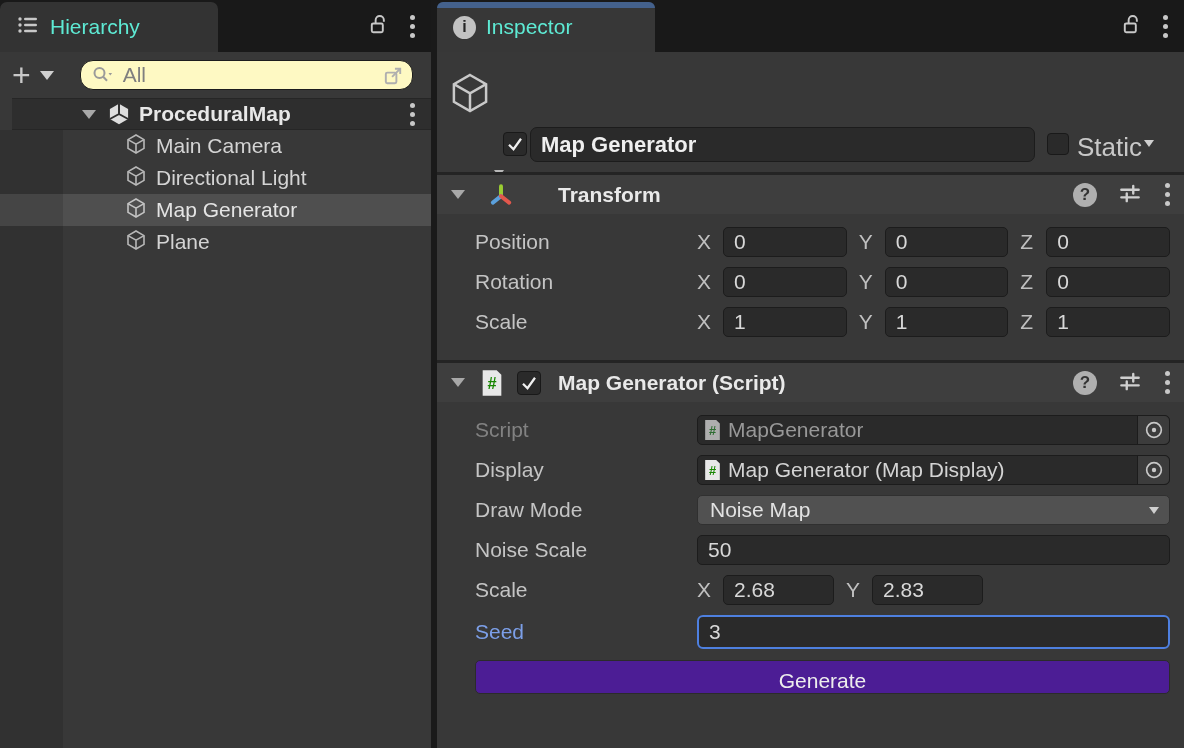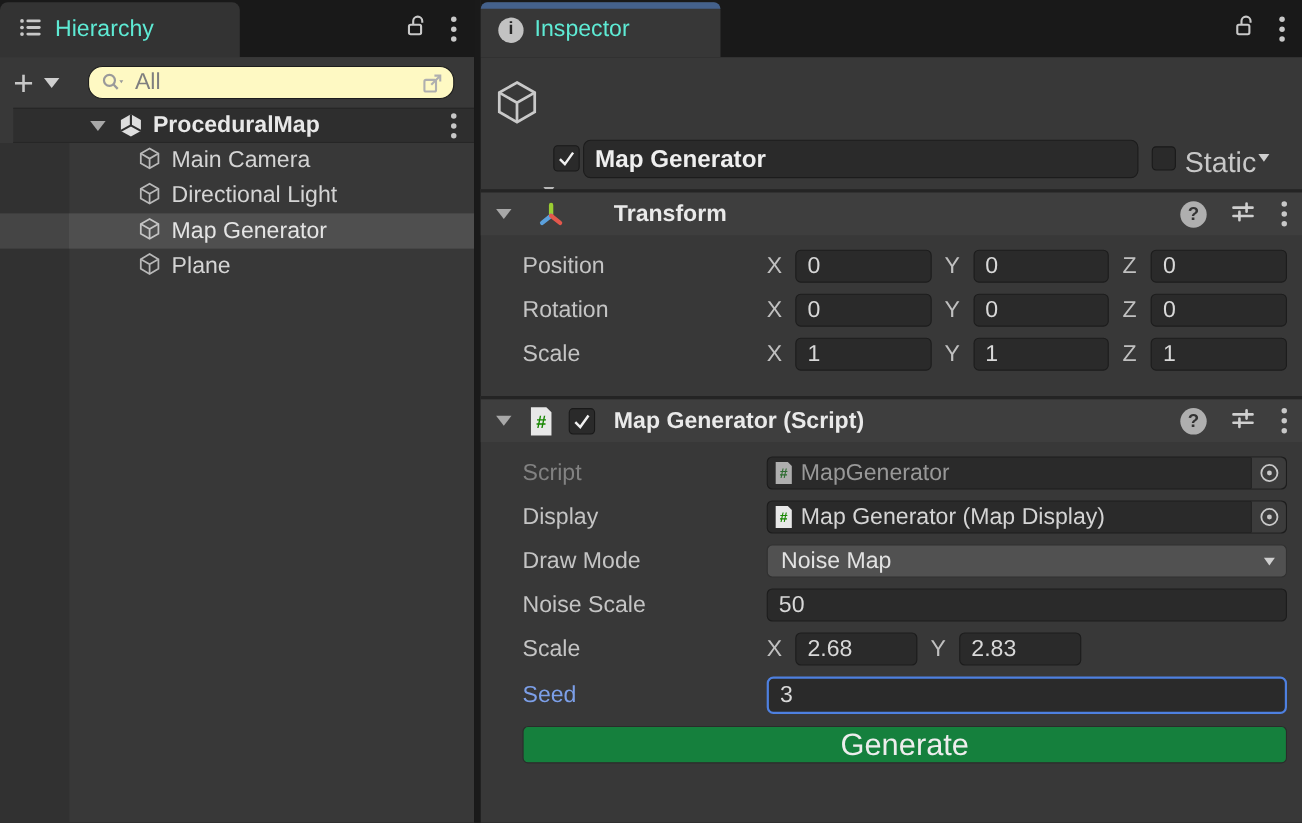--- a/index.html
+++ b/index.html
@@ -108,22 +108,22 @@
     cursor:pointer; min-width:0; }
   .object-field .obj-text { color:#D4D4D4; font-size:21px; margin-left:6px; white-space:nowrap;
     overflow:hidden; }
   .object-field.dim .obj-text { color:#989898; }
   .obj-picker { margin-left:auto; width:32px; height:28px; background:#3C3C3C;
     border-left:1px solid #1C1C1C; border-radius:0 5px 5px 0; display:flex; align-items:center;
     justify-content:center; cursor:pointer; flex:0 0 32px; }
 
   .seed-input { border:2px solid #4E80E0; border-radius:6px; height:34px; }
   .generate-row { padding:6px 14px 0 38px; }
-  .generate-btn { width:100%; height:34px; background:#15803d; border:1px solid #2B2B2B;
-    border-radius:5px; color:#EDEDED; font-size:28px; display:flex; align-items:flex-end;
+  .generate-btn { width:100%; height:34px; background:#4c1d95; border:1px solid #2B2B2B;
+    border-radius:5px; color:#EDEDED; font-size:21px; display:flex; align-items:flex-end;
     justify-content:center; cursor:pointer; }
 </style>
 </head>
 <body>
 
 <div class="root">
 
   <div class="hierarchy">
     <div class="tabbar">
       <div class="tab">

